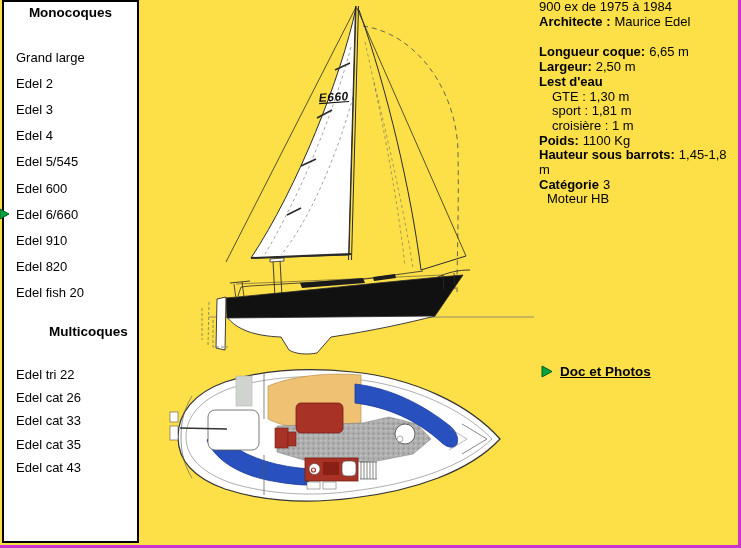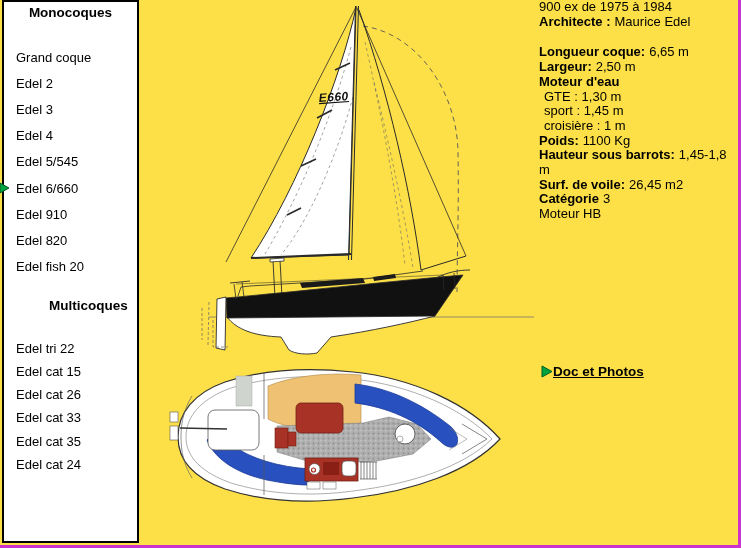--- a/index.html
+++ b/index.html
@@ -20,51 +20,54 @@
   .sel-arrow{position:absolute;left:-5px;top:7px;line-height:0;}
 
   
   .sailplan{position:absolute;left:193px;top:2px;}
   .interior{position:absolute;left:167px;top:362px;}
 
   
   .specs{position:absolute;left:539px;top:0;width:200px;font-size:13px;line-height:14.7px;}
   .spec-row b{font-weight:bold;}
   .spec-row span{margin-left:4px;}
-  .spec-row b:empty + span{margin-left:0;}
+  .spec-row b:empty + span{margin-left:8px;}
   .spec-row.indent{padding-left:5px;}
   .spec-gap{height:16px;}
-  .doc-link{position:absolute;left:541px;top:364px;display:flex;align-items:center;}
+  .doc-link{position:absolute;left:541px;top:364px;display:flex;align-items:center;gap:7px;}
   .doc-link a{color:#000;font-weight:bold;font-size:13.5px;text-decoration:underline;cursor:pointer;}
 </style>
 </head>
 <body>
 
 <div class="page">
 
   <div class="edge-right" style="background:#cc33cc"></div>
   <div class="edge-bottom" style="background:#cc33cc"></div>
 
   <div class="sidebar">
     <div class="side-title">Monocoques</div>
     <ul class="side-list mono">
       <li class="side-item">
-          <span>Grand coque</span>
+          <span>Grand large</span>
         </li>
       <li class="side-item">
           <span>Edel 2</span>
         </li>
       <li class="side-item">
           <span>Edel 3</span>
         </li>
       <li class="side-item">
           <span>Edel 4</span>
         </li>
       <li class="side-item">
           <span>Edel 5/545</span>
+        </li>
+      <li class="side-item">
+          <span>Edel 600</span>
         </li>
       <li class="side-item selected">
         <span class="sel-arrow">
           <svg width="11" height="12" viewBox="0 0 11 12">
               <path d="M1,1 L10,6 L1,11 Z" fill="#00a33e" stroke="#015e22" stroke-width="1"></path>
             </svg>
         </span>
         <span>Edel 6/660</span>
       </li>
       <li class="side-item">
@@ -76,33 +79,30 @@
       <li class="side-item">
           <span>Edel fish 20</span>
         </li>
     </ul>
     <div class="side-title second">Multicoques</div>
     <ul class="side-list multi">
       <li class="side-item">
           <span>Edel tri 22</span>
         </li>
       <li class="side-item">
-          <span>Edel cat 15</span>
-        </li>
-      <li class="side-item">
           <span>Edel cat 26</span>
         </li>
       <li class="side-item">
           <span>Edel cat 33</span>
         </li>
       <li class="side-item">
           <span>Edel cat 35</span>
         </li>
       <li class="side-item">
-          <span>Edel cat 24</span>
+          <span>Edel cat 43</span>
         </li>
     </ul>
   </div>
 
   <svg class="sailplan" width="345" height="358" viewBox="0 0 345 358">
     <g stroke="#2a2a2a" fill="none" stroke-width="1">
 
       <line x1="16" y1="315" x2="341" y2="315" stroke="#777" stroke-width="0.8"></line>
 
       <path d="M170,24 C225,32 264,90 265,150 C266,210 264,252 264,290" stroke="#555" stroke-width="0.9" stroke-dasharray="5 4"></path>
@@ -220,27 +220,26 @@
       <path d="M282,66 L300,77 L282,88" stroke="#777" stroke-width="0.5"></path>
     </g>
   </svg>
 
   <div class="specs">
     <div class="spec-row">900 ex de 1975 à 1984</div>
     <div class="spec-row"><b>Architecte :</b><span>Maurice Edel</span></div>
     <div class="spec-gap"></div>
     <div class="spec-row"><b>Longueur coque:</b><span>6,65 m</span></div>
     <div class="spec-row"><b>Largeur:</b><span>2,50 m</span></div>
-    <div class="spec-row"><b>Moteur d'eau</b><span></span></div>
+    <div class="spec-row"><b>Lest d'eau</b><span></span></div>
     <div class="spec-row indent"><b></b><span>GTE : 1,30 m</span></div>
-    <div class="spec-row indent"><b></b><span>sport : 1,45 m</span></div>
+    <div class="spec-row indent"><b></b><span>sport : 1,81 m</span></div>
     <div class="spec-row indent"><b></b><span>croisière : 1 m</span></div>
     <div class="spec-row"><b>Poids:</b><span>1100 Kg</span></div>
     <div class="spec-row"><b>Hauteur sous barrots:</b><span>1,45-1,8 m</span></div>
-    <div class="spec-row"><b>Surf. de voile:</b><span>26,45 m2</span></div>
     <div class="spec-row"><b>Catégorie</b><span>3</span></div>
     <div class="spec-row"><b></b><span>Moteur HB</span></div>
   </div>
 
   <div class="doc-link">
     <span style="line-height:0;">
       <svg width="12" height="13" viewBox="0 0 12 13">
           <path d="M1,1 L11,6.5 L1,12 Z" fill="#00a33e" stroke="#015e22" stroke-width="1"></path>
         </svg>
     </span>

